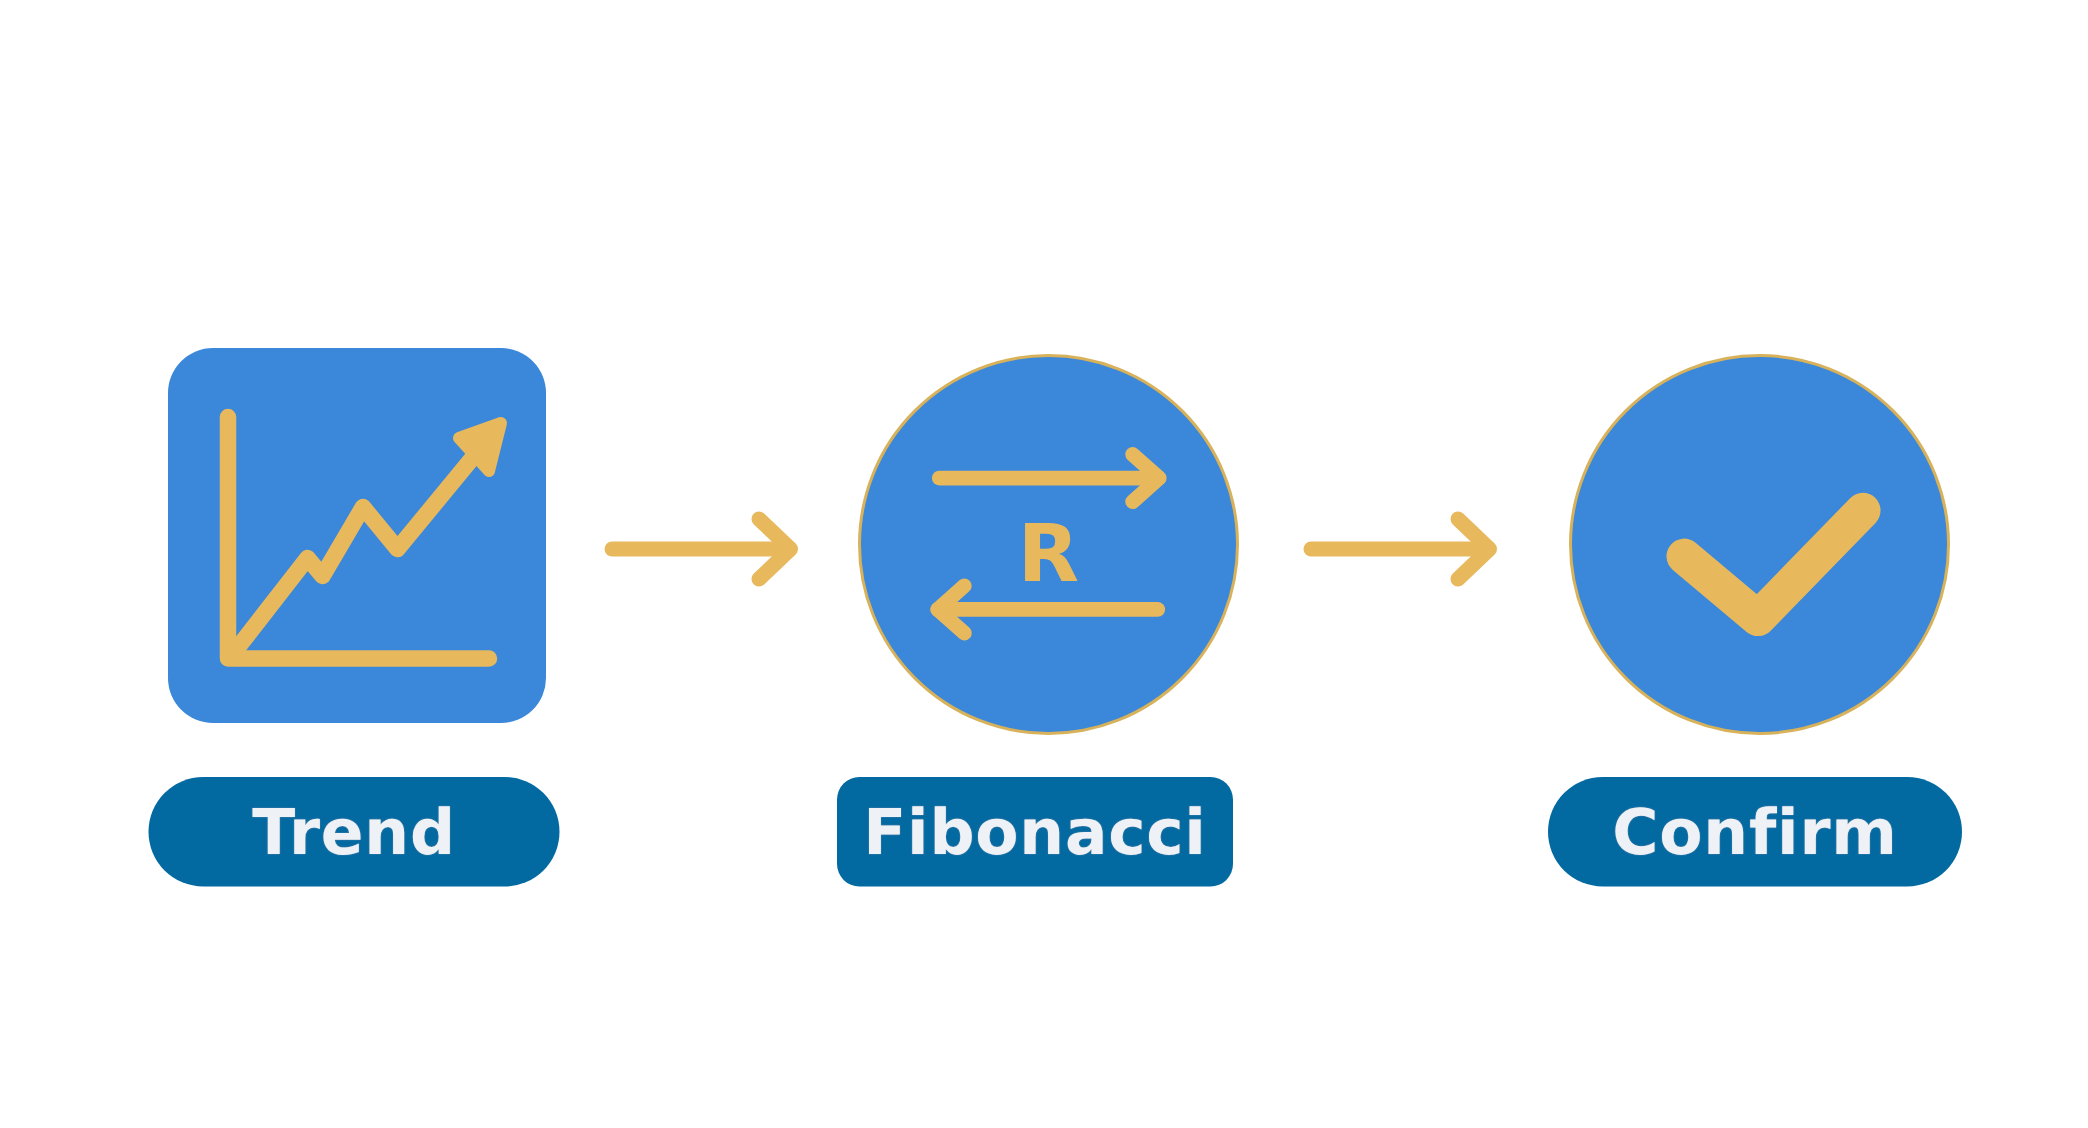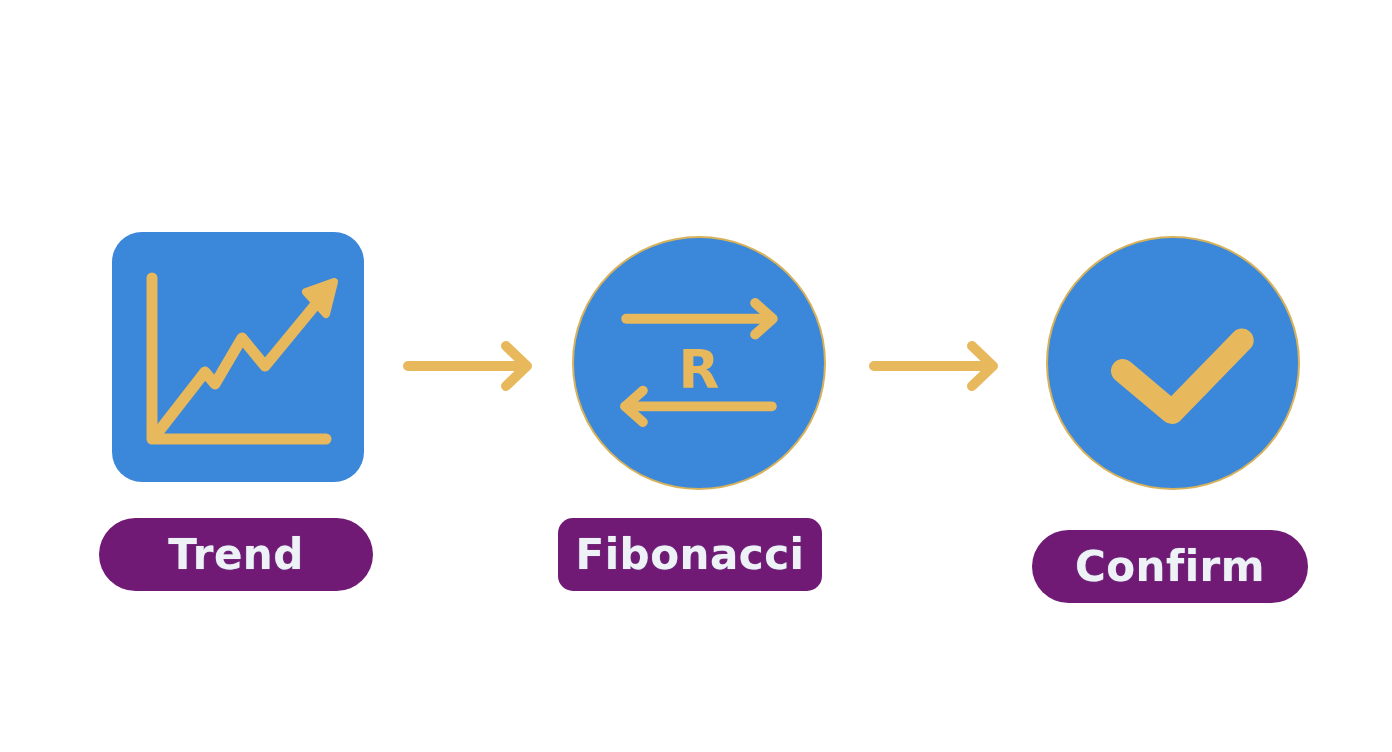--- a/index.html
+++ b/index.html
@@ -44,34 +44,34 @@
     position: absolute;
     width: 136px;
     height: 60px;
   }
   .connector.c1 { left: 400px; top: 336px; }
   .connector.c2 { left: 866px; top: 336px; }
   .pill {
     position: absolute;
     top: 518px;
     height: 73px;
-    background: #701a75;
+    background: #0369a1;
     color: #eef2f7;
     display: flex;
     align-items: center;
     justify-content: center;
     font-size: 42px;
     font-weight: bold;
     letter-spacing: 0.5px;
     box-sizing: border-box;
     text-shadow: 0 0 1px #8a9bb0;
   }
   .pill.trend { left: 99px; width: 274px; border-radius: 37px; }
   .pill.fib { left: 558px; width: 264px; border-radius: 15px; }
-  .pill.conf { left: 1032px; width: 276px; border-radius: 37px; margin-top: 12px; }
+  .pill.conf { left: 1032px; width: 276px; border-radius: 37px; }
 </style>
 </head>
 <body>
 
 <div class="step-icon icon-square">
   <svg viewBox="0 0 252 250">
     <g fill="none" stroke="#e8b85c" stroke-width="11" stroke-linecap="round" stroke-linejoin="round">
       <path d="M40 46 L40 207 L214 207"></path>
       <path d="M44 203 L93 140 L103 152 L130 106 L153 134 L209 66"></path>
     </g>

